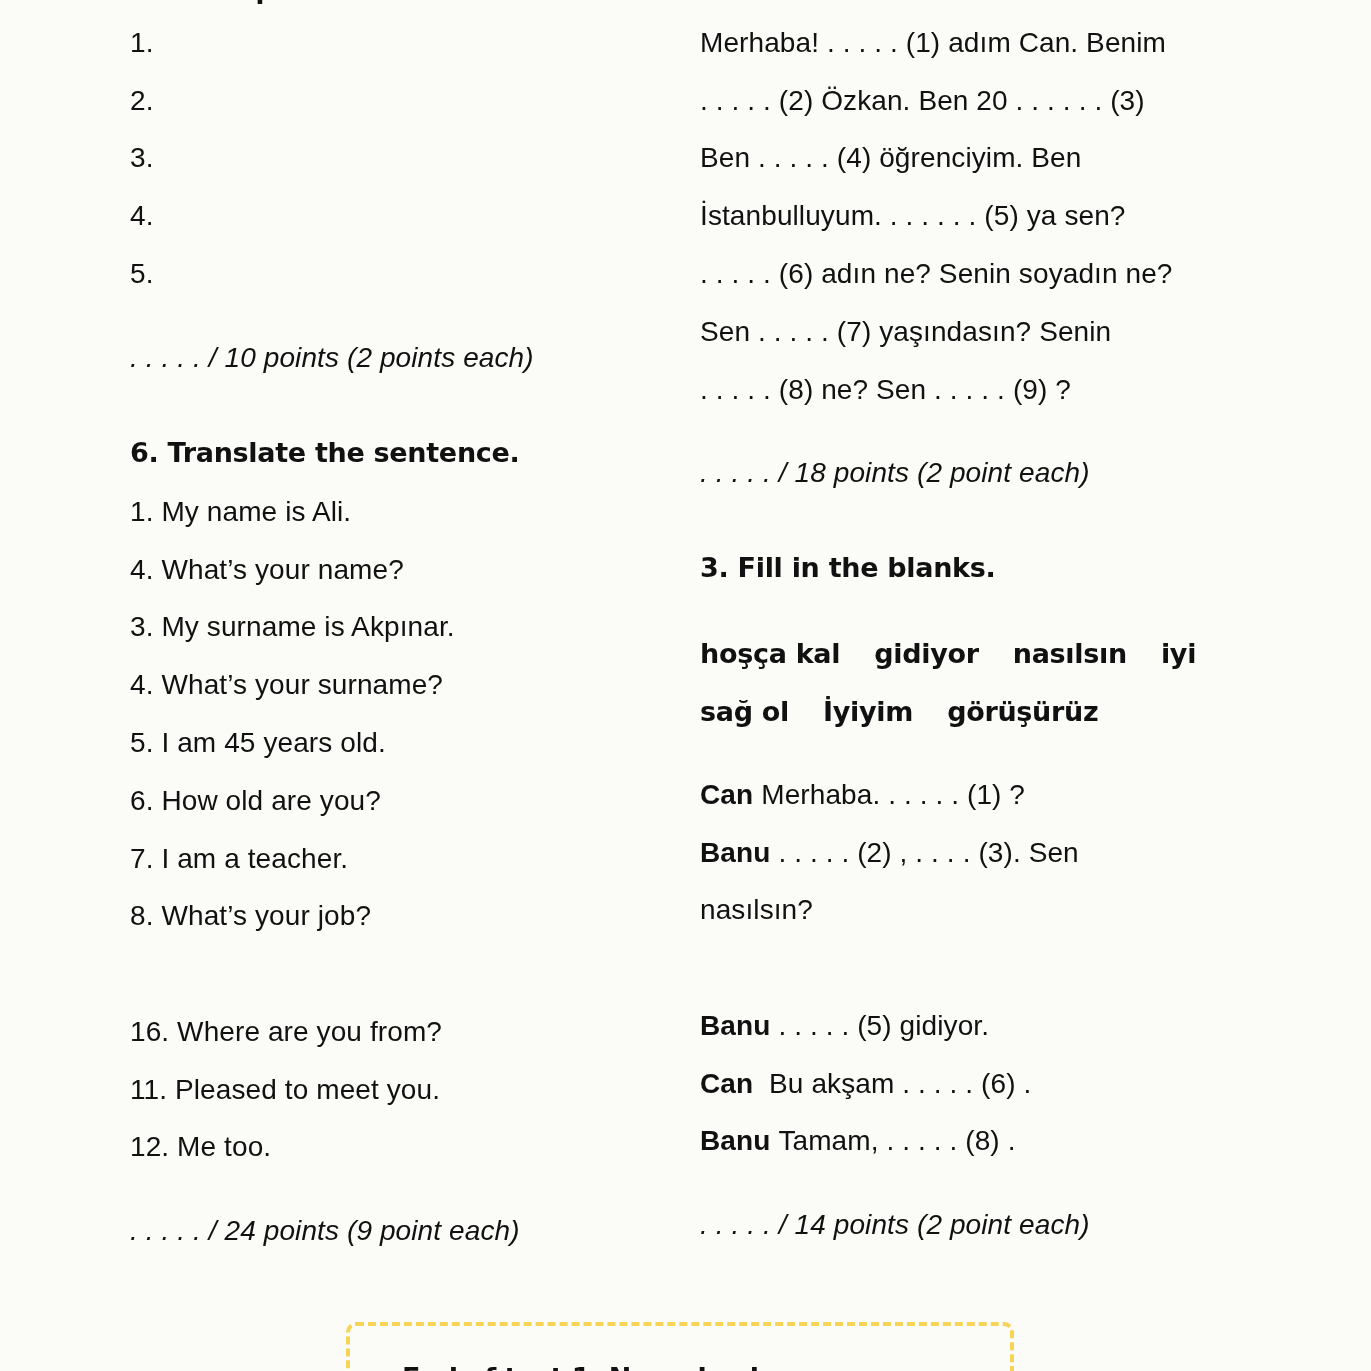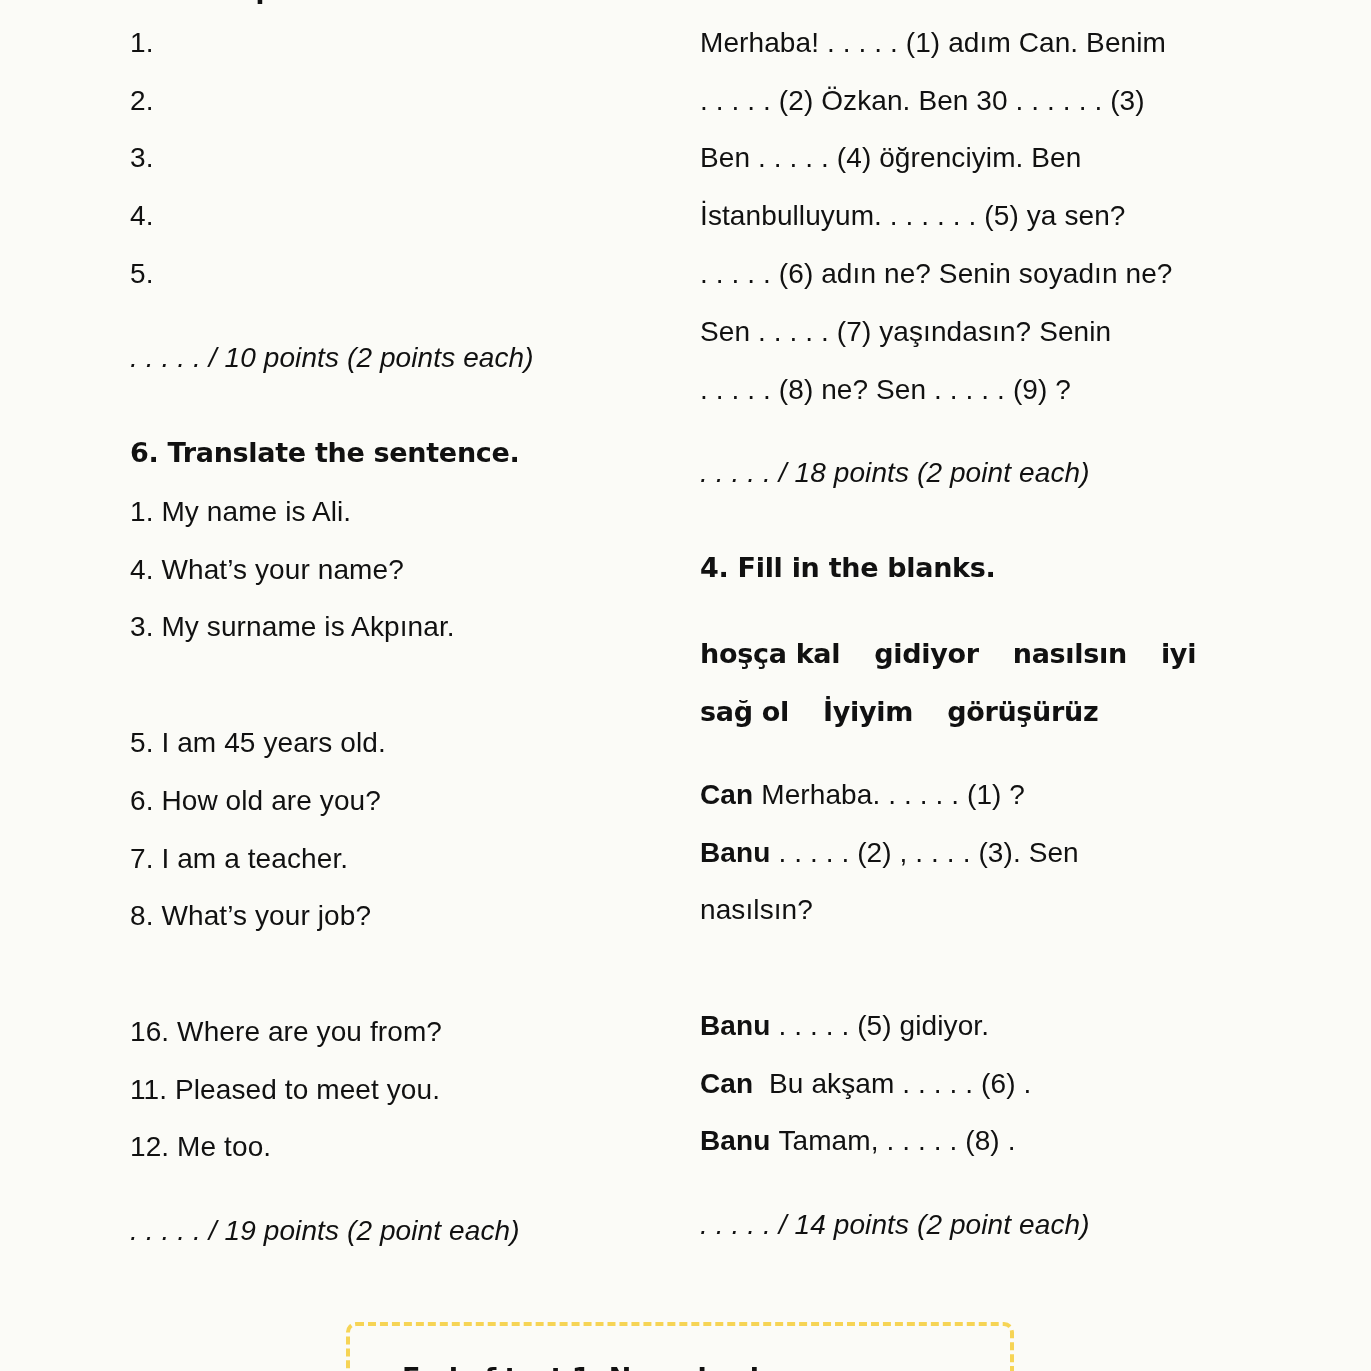--- a/index.html
+++ b/index.html
@@ -88,39 +88,40 @@
   <div class="line left" style="top:84px">2.</div>
   <div class="line left" style="top:141px">3.</div>
   <div class="line left" style="top:199px">4.</div>
   <div class="line left" style="top:257px">5.</div>
   <div class="line left score" style="top:341px">. . . . .  / 10 points (2 points each)</div>
 
   <div class="line left heading" style="top:436px">6. Translate the sentence.</div>
   <div class="line left" style="top:495px">1. My name is Ali.</div>
   <div class="line left" style="top:553px">4. What’s your name?</div>
   <div class="line left" style="top:610px">3. My surname is Akpınar.</div>
+  <div class="line left" style="top:668px">4. What’s your surname?</div>
   <div class="line left" style="top:726px">5. I am 45 years old.</div>
   <div class="line left" style="top:784px">6. How old are you?</div>
   <div class="line left" style="top:842px">7. I am a teacher.</div>
   <div class="line left" style="top:899px">8. What’s your job?</div>
   <div class="line left" style="top:1015px">16. Where are you from?</div>
   <div class="line left" style="top:1073px">11. Pleased to meet you.</div>
   <div class="line left" style="top:1130px">12. Me too.</div>
-  <div class="line left score" style="top:1214px">. . . . .  / 19 points (2 point each)</div>
+  <div class="line left score" style="top:1214px">. . . . .  / 24 points (9 point each)</div>
 
   <div class="line right" style="top:26px">Merhaba! . . . . . (1) adım Can. Benim</div>
-  <div class="line right" style="top:84px">. . . . . (2) Özkan. Ben 30 . . . . . . (3)</div>
+  <div class="line right" style="top:84px">. . . . . (2) Özkan. Ben 20 . . . . . . (3)</div>
   <div class="line right" style="top:141px">Ben . . . . . (4) öğrenciyim. Ben</div>
   <div class="line right" style="top:199px">İstanbulluyum. . . . . . . (5) ya sen?</div>
   <div class="line right" style="top:257px">. . . . . (6) adın ne? Senin soyadın ne?</div>
   <div class="line right" style="top:315px">Sen . . . . . (7) yaşındasın? Senin</div>
   <div class="line right" style="top:373px">. . . . . (8) ne? Sen . . . . . (9) ?</div>
   <div class="line right score" style="top:456px">. . . . .  / 18 points (2 point each)</div>
 
-  <div class="line right heading" style="top:551px">4. Fill in the blanks.</div>
+  <div class="line right heading" style="top:551px">3. Fill in the blanks.</div>
 
   <div class="line right bank" style="top:695px">
     <span>sağ ol</span><span>İyiyim</span><span>görüşürüz</span>
   </div>
   <div class="line right bank" style="top:637px">
     <span>hoşça kal</span><span>gidiyor</span><span>nasılsın</span><span>iyi</span>
   </div>
 
   <div class="line right" style="top:778px">
     <span class="speaker">Can</span><span>Merhaba. . . . . . (1) ?</span>

